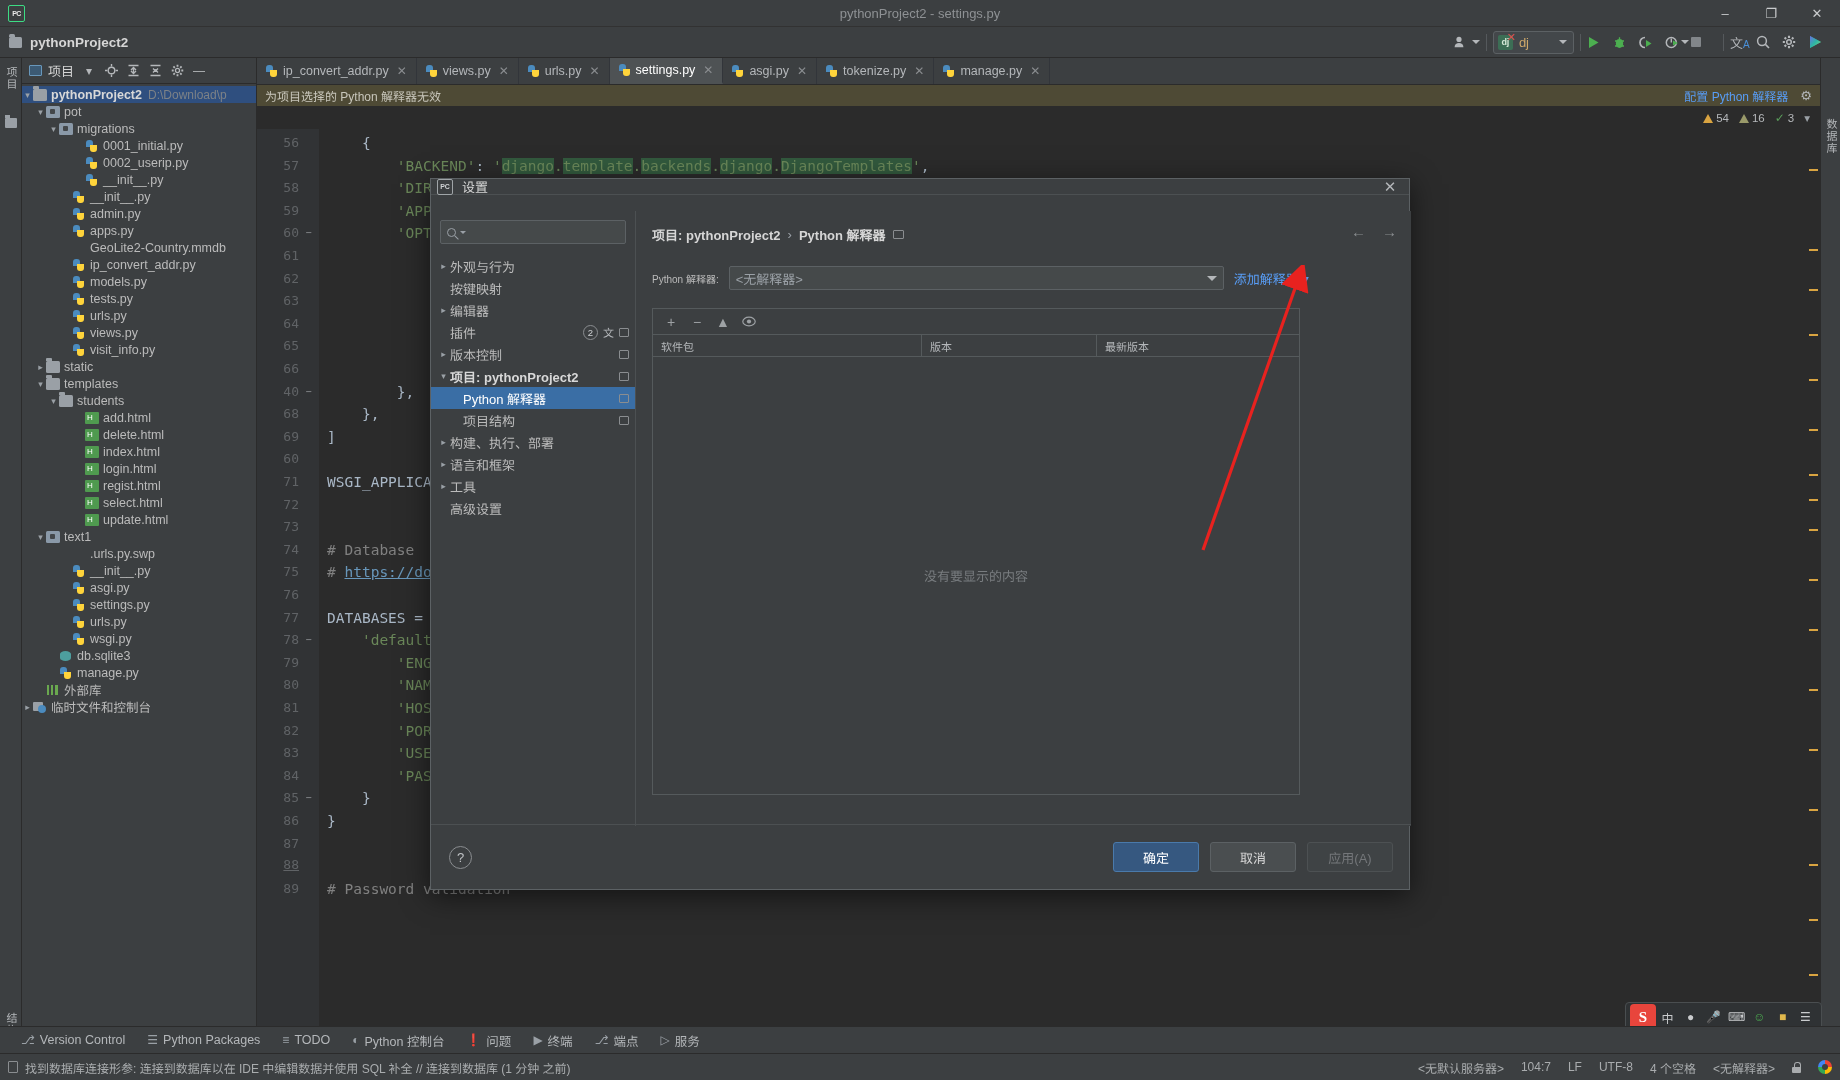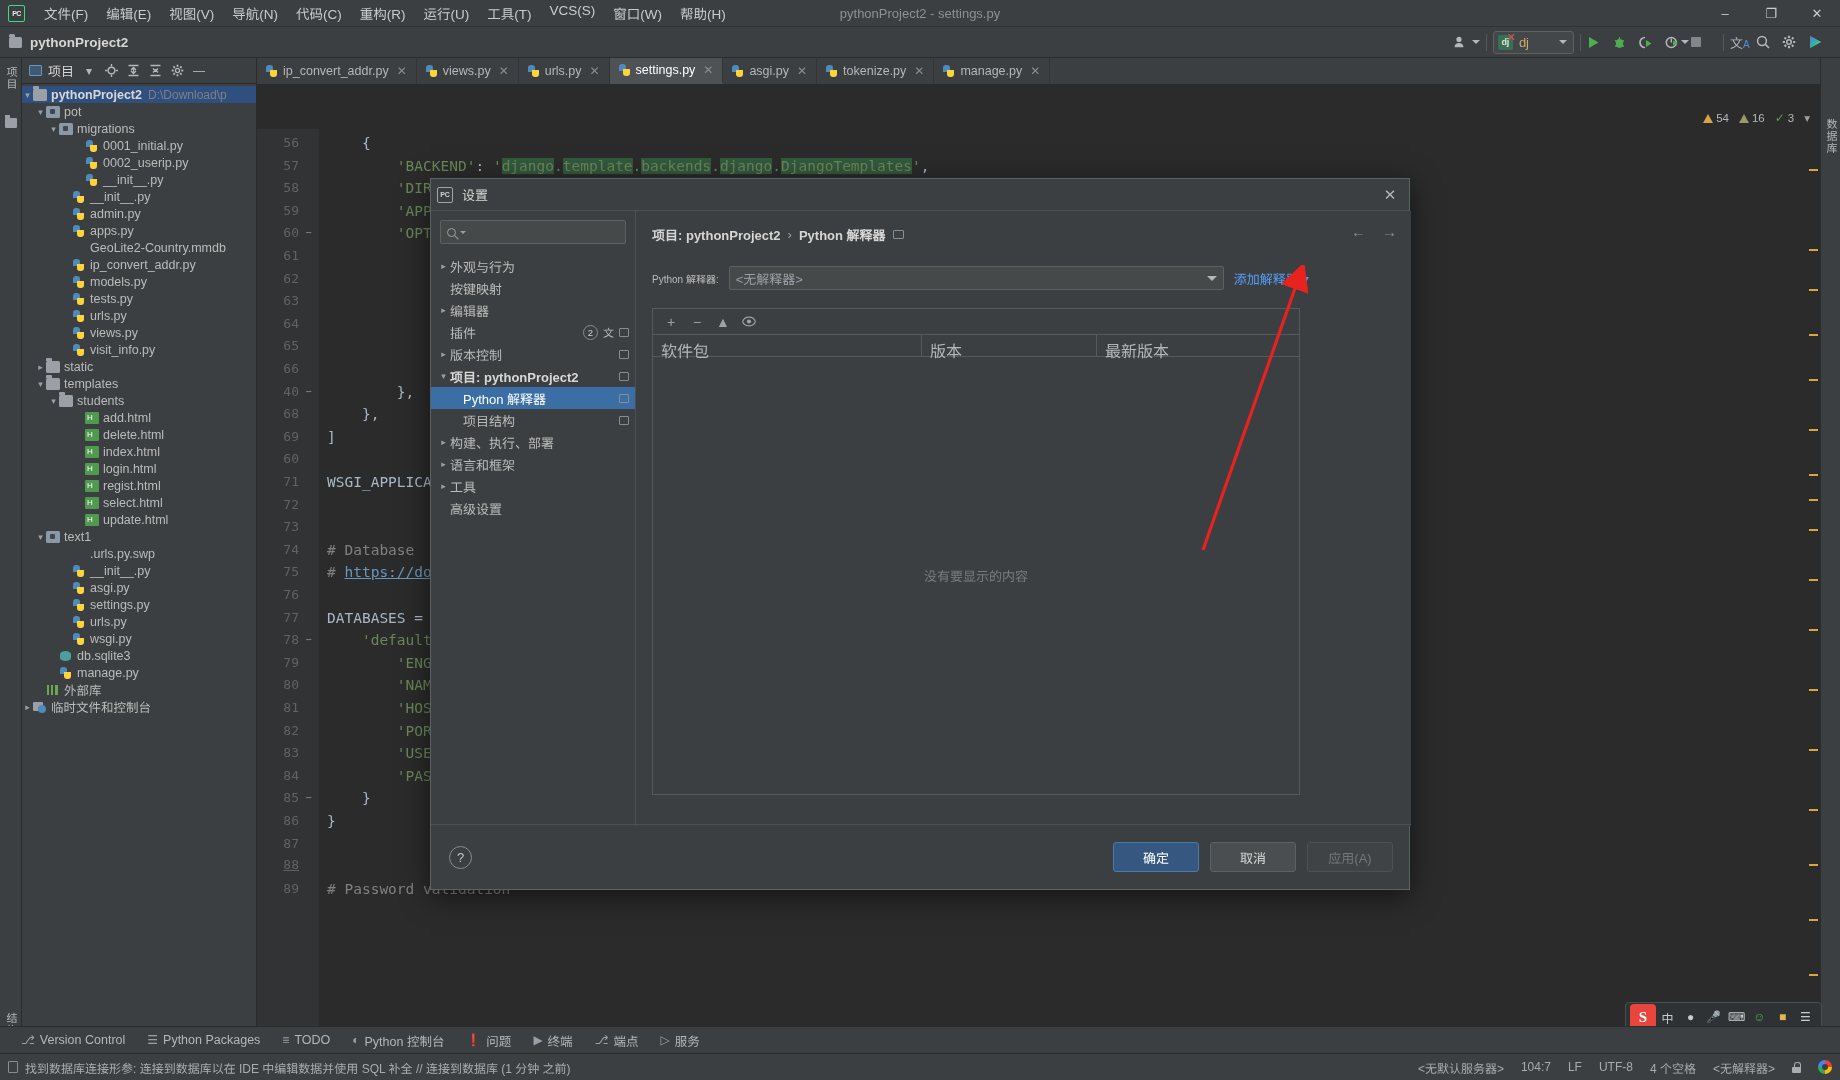--- a/index.html
+++ b/index.html
@@ -165,21 +165,21 @@
   .marker-col{position:absolute;right:0;top:71px;width:13px;height:917px;background:#2b2b2b;}
   .mk{position:absolute;right:2px;width:9px;height:2px;background:#d9a441;}
 
   
   .overlay{position:absolute;left:0;top:0;width:1840px;height:1080px;background:rgba(0,0,0,0.0);}
   .dialog{
     position:absolute;left:430px;top:178px;width:980px;height:712px;
     background:#3c3f41;border:1px solid #5c6164;
     box-shadow:0 6px 26px rgba(0,0,0,0.55);
   }
-  .dlg-title{height:32px;display:flex;align-items:center;padding:0 6px;border-bottom:1px solid #4c5052;}
+  .dlg-title{height:16px;display:flex;align-items:center;padding:0 6px;border-bottom:1px solid #4c5052;}
   .dlg-pc{width:16px;height:16px;border:1.5px solid #a0a5a8;border-radius:2px;margin-right:9px;
           display:flex;align-items:center;justify-content:center;font-size:7px;color:#d0d2d4;font-weight:bold;}
   .dlg-title-text{font-size:13px;color:#d6d6d6;}
   .dlg-close{margin-left:auto;width:26px;height:26px;display:flex;align-items:center;justify-content:center;
              color:#b4b7ba;font-size:15px;}
 
   .dlg-body{position:absolute;left:0;top:32px;width:980px;height:615px;display:flex;}
   .dlg-left{width:205px;background:#3c3f41;border-right:1px solid #4c5052;padding-top:9px;}
   .search-box{margin:0 9px 11px 9px;height:24px;background:#45494a;border:1px solid #5c6164;
               border-radius:2px;display:flex;align-items:center;padding:0 6px;gap:4px;}
@@ -208,21 +208,21 @@
   .combo{flex:1;max-width:495px;height:24px;background:#45494a;border:1px solid #5c6164;border-radius:2px;
          display:flex;align-items:center;padding:0 6px;font-size:13px;color:#9aa0a6;}
   .combo .cb-caret{margin-left:auto;width:0;height:0;border-left:5px solid transparent;
                    border-right:5px solid transparent;border-top:5px solid #b4b7ba;}
   .add-link{color:#589df6;font-size:13px;display:flex;align-items:center;gap:5px;cursor:pointer;}
 
   .pkg-panel{position:absolute;left:16px;top:97px;width:648px;height:487px;border:1px solid #555a5c;background:#3c3f41;}
   .pkg-toolbar{height:26px;display:flex;align-items:center;gap:2px;padding-left:6px;border-bottom:1px solid #555a5c;}
   .pk-btn{width:24px;height:22px;display:flex;align-items:center;justify-content:center;color:#9ea2a5;font-size:14px;}
   .pkg-header{height:22px;display:flex;border-bottom:1px solid #555a5c;background:#3c3f41;}
-  .pkg-th{font-size:16px;color:#b4b7ba;padding:3px 8px;border-right:1px solid #555a5c;white-space:nowrap;}
+  .pkg-th{font-size:11px;color:#b4b7ba;padding:3px 8px;border-right:1px solid #555a5c;white-space:nowrap;}
   .pkg-th:nth-child(1){width:269px;}
   .pkg-th:nth-child(2){width:175px;}
   .pkg-th:nth-child(3){flex:1;border-right:none;}
   .pkg-empty{height:437px;display:flex;align-items:center;justify-content:center;
              font-size:13px;color:#787c7f;}
 
   .dlg-foot{position:absolute;left:0;bottom:0;width:980px;height:65px;border-top:1px solid #4c5052;
             display:flex;align-items:center;padding:0 18px;}
   .help-circle{width:23px;height:23px;border-radius:50%;border:1.4px solid #8a8d90;color:#c0c3c6;
                display:flex;align-items:center;justify-content:center;font-size:13px;}
@@ -263,33 +263,20 @@
   .ime-b.green{color:#4caf50;}
   .ime-b.yellow{color:#e0b84c;}
 </style>
 </head>
 <body>
 
 <div class="app">
 
   <div class="menubar">
     <div class="pc-logo">PC</div>
-    <div id="menu-items" style="display:flex;">
-        <div class="menu-item">文件(F)</div>
-        <div class="menu-item">编辑(E)</div>
-        <div class="menu-item">视图(V)</div>
-        <div class="menu-item">导航(N)</div>
-        <div class="menu-item">代码(C)</div>
-        <div class="menu-item">重构(R)</div>
-        <div class="menu-item">运行(U)</div>
-        <div class="menu-item">工具(T)</div>
-        <div class="menu-item">VCS(S)</div>
-        <div class="menu-item">窗口(W)</div>
-        <div class="menu-item">帮助(H)</div>
-      </div>
     <div class="win-title">pythonProject2 - settings.py</div>
     <div class="win-ctrl">
       <div class="win-btn">–</div>
       <div class="win-btn">❐</div>
       <div class="win-btn close">✕</div>
     </div>
   </div>
 
   <div class="toolbar">
     <div class="tb-folder"></div>
@@ -676,20 +663,27 @@
           <span>tokenize.py</span>
           <span class="tclose">✕</span>
         </div>
         <div class="tab">
           <span class="tico"></span>
           <span>manage.py</span>
           <span class="tclose">✕</span>
         </div>
       </div>
 
+    <div class="notifbar">
+      <span>为项目选择的 Python 解释器无效</span>
+      <span class="notif-right">
+        <span class="notif-link">配置 Python 解释器</span>
+        <span class="notif-gear">⚙</span>
+      </span>
+    </div>
 
     <div class="inspect-bar">
       <span class="insp">
         <span class="tri-warn"></span>
         <span>54</span>
       </span>
       <span class="insp">
         <span class="tri-weak"></span>
         <span>16</span>
       </span>

